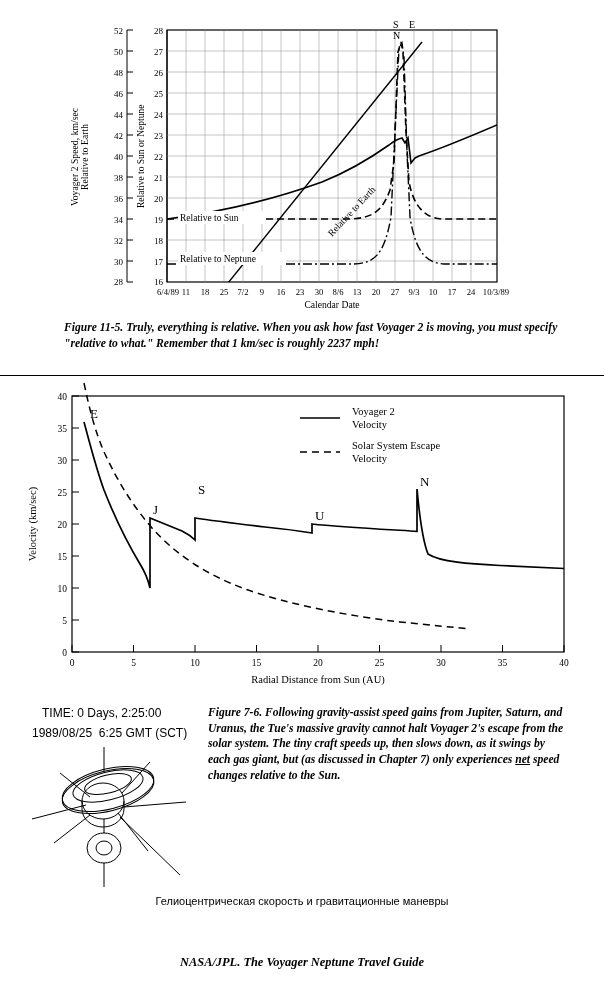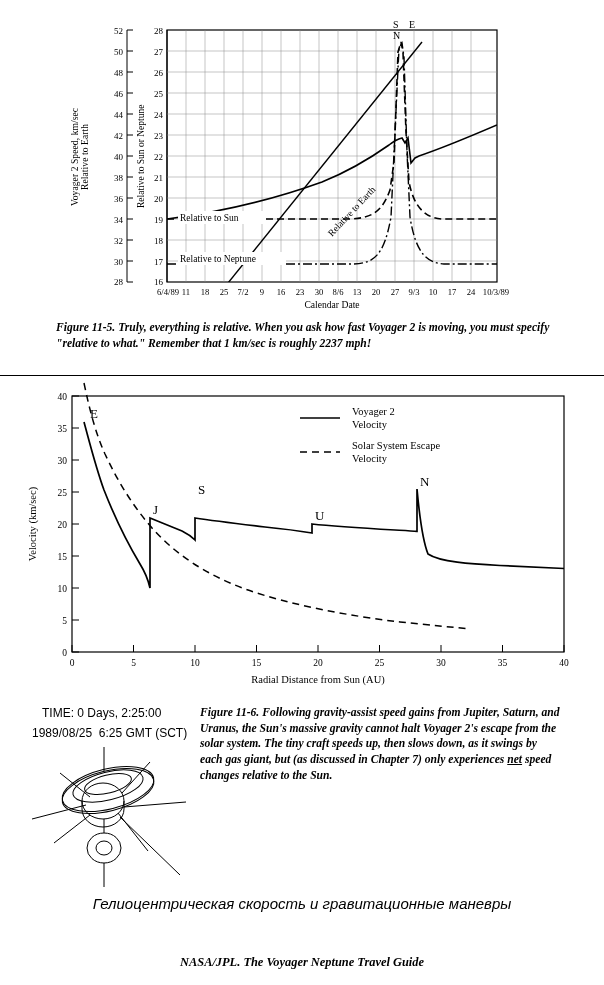--- a/index.html
+++ b/index.html
@@ -23,39 +23,40 @@
     text-align:center;
     font-family:"Liberation Serif", serif;
   }
 
   
   .caption{
     font-family:"Liberation Serif", serif;
     font-weight:bold;font-style:italic;
     font-size:11.6px;line-height:1.35;
     text-align:left;
+    margin-left:8px;
   }
   #cap1{position:absolute;left:56px;top:320px;width:500px;}
   #cap2{position:absolute;left:200px;top:705px;width:360px;}
   .rule{position:absolute;left:0;width:604px;height:1px;background:#000;}
 
   
   #fig2{position:absolute;left:0;top:382px;width:604px;height:320px;}
 
   
   #craft{position:absolute;left:30px;top:705px;width:165px;height:180px;}
   #craft .tlabel{
     position:absolute;font-family:"Liberation Sans", sans-serif;
     font-size:12px;line-height:1.45;white-space:pre;
   }
 
   
   #rus{
     position:absolute;left:0;top:893px;width:604px;text-align:center;
-    font-family:"Liberation Sans", sans-serif;font-size:15px;line-height:1.5;font-style:italic;
+    font-family:"Liberation Sans", sans-serif;font-size:11px;line-height:1.5;
   }
   #credit{
     position:absolute;left:0;top:955px;width:604px;text-align:center;
     font-family:"Liberation Serif", serif;font-style:italic;font-weight:bold;
     font-size:12.4px;
   }
   svg text{font-family:"Liberation Serif", serif;}
 </style>
 </head>
 <body>
@@ -296,22 +297,22 @@
         <text x="352" y="33" font-size="10.5">Voyager 2</text>
         <text x="352" y="46" font-size="10.5">Velocity</text>
         <line x1="300" y1="70" x2="340" y2="70" stroke="#000" stroke-width="1.5" stroke-dasharray="7,5"></line>
         <text x="352" y="67" font-size="10.5">Solar System Escape</text>
         <text x="352" y="80" font-size="10.5">Velocity</text>
       </g>
     </svg>
   </div>
 
   <div id="cap2" class="caption">
-    <span>Figure 11-6.</span>
-    <span>Following gravity-assist speed gains from Jupiter, Saturn, and Uranus, the Sun's massive gravity cannot halt Voyager 2's escape from the solar system. The tiny craft speeds up, then slows down, as it swings by each gas giant, but (as discussed in Chapter 7) only experiences </span><u>net</u><span> speed changes relative to the Sun.</span>
+    <span>Figure 7-6.</span>
+    <span>Following gravity-assist speed gains from Jupiter, Saturn, and Uranus, the Tue's massive gravity cannot halt Voyager 2's escape from the solar system. The tiny craft speeds up, then slows down, as it swings by each gas giant, but (as discussed in Chapter 7) only experiences </span><u>net</u><span> speed changes relative to the Sun.</span>
   </div>
 
   <div id="craft">
     <div class="tlabel" style="left:12px;top:0;">TIME: 0 Days, 2:25:00</div>
     <div class="tlabel" style="left:2px;top:20px;text-align:center;">1989/08/25  6:25 GMT (SCT)</div>
     <svg width="165" height="170" viewBox="0 0 165 170" style="position:absolute;left:0;top:22px;">
       <g fill="none" stroke="#000" stroke-width="1">
 
         <ellipse cx="78" cy="62" rx="47" ry="20" transform="rotate(-14 78 62)"></ellipse>
         <ellipse cx="78" cy="64" rx="47" ry="20" transform="rotate(-14 78 64)"></ellipse>

